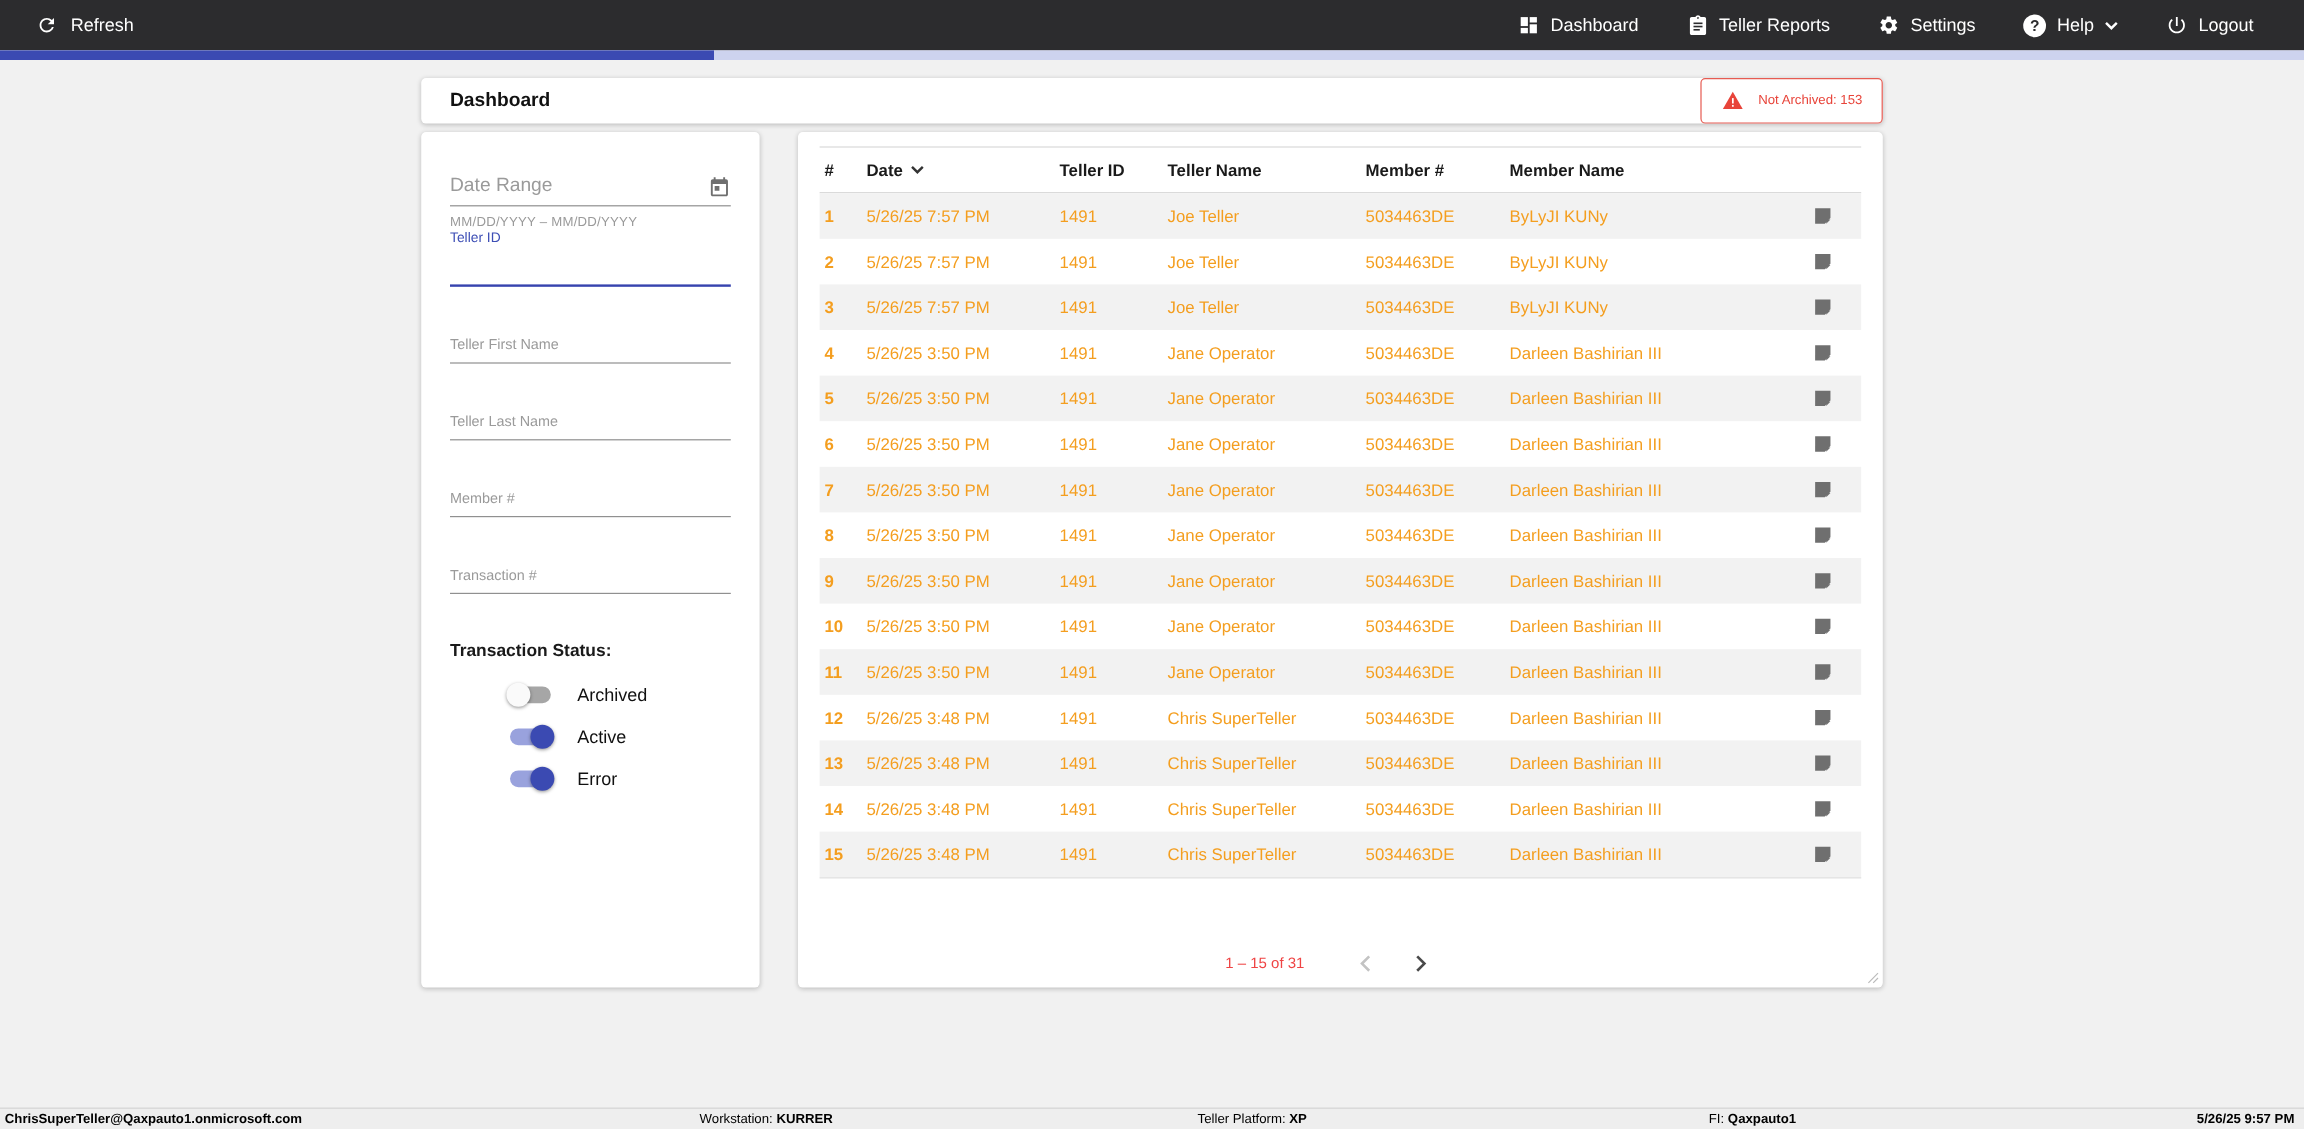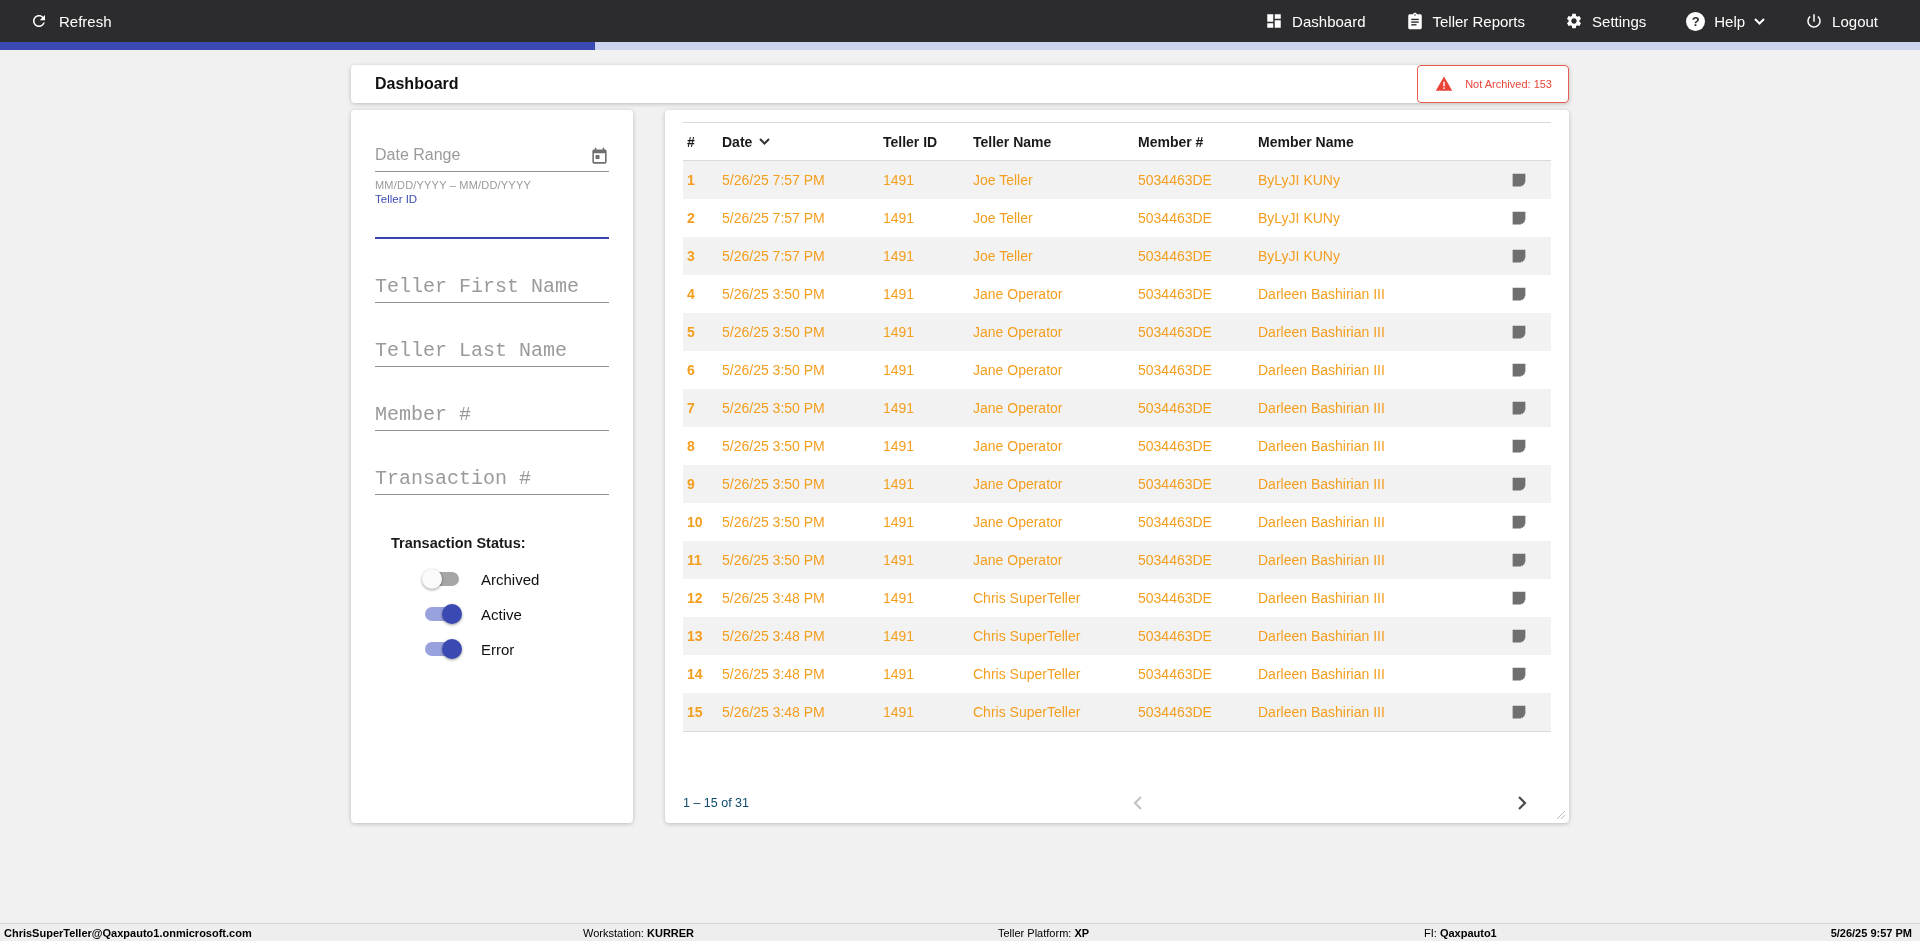--- a/index.html
+++ b/index.html
@@ -31,22 +31,22 @@
   .filter-card { left:351px; top:110px; width:282px; height:713px; padding:0 24px; }
   .date-row { display:flex; align-items:flex-end; margin-top:34px; border-bottom:1px solid #909090; padding-bottom:5px; }
   .date-row input { border:none; outline:none; flex:1; font-size:16px; height:22px; font-family:inherit; color:#a16207; background:transparent; }
   input::placeholder { color:#9a9a9a; opacity:1; }
   .calendar-btn { border:none; background:none; cursor:pointer; padding:0; height:19px; }
   .helper { margin-top:7px; font-size:11px; color:#9a9a9a; letter-spacing:.2px; }
   .tid-label { margin-top:2px; font-size:11.5px; color:#3d4eb5; }
   .focused-input { width:100%; border:none; outline:none; border-bottom:2px solid #3643ae; height:30px; margin-top:4px;
     font-size:16px; font-family:inherit; color:#333; background:transparent; }
   .text-field { width:100%; border:none; outline:none; border-bottom:1px solid #909090; margin-top:36px;
-    height:28px; font-size:20px; font-family:Liberation Mono, monospace; color:#333; background:transparent; padding-bottom:4px; }
-  .status-label { margin-top:40px; font-size:14.5px; font-weight:600; color:#1a1a1a;margin-left:16px; }
+    height:28px; font-size:12px; font-family:Liberation Sans, sans-serif; color:#333; background:transparent; padding-bottom:4px; }
+  .status-label { margin-top:40px; font-size:14.5px; font-weight:600; color:#1a1a1a; }
   .toggle-row { display:flex; align-items:center; gap:22px; margin:18px 0 0 50px; height:20px; }
   .toggle-row + .toggle-row { margin-top:15px; }
   .switch { width:34px; height:14px; border-radius:7px; position:relative; cursor:pointer; flex:0 0 auto; }
   .switch.off { background:#a6a6a6; }
   .switch.on  { background:#99a2dd; }
   .knob { width:20px; height:20px; border-radius:50%; position:absolute; top:-3px; box-shadow:0 1px 3px rgba(0,0,0,.4); }
   .switch.off .knob { left:-3px; background:#fafafa; }
   .switch.on  .knob { right:-3px; background:#3b4ab2; }
   .toggle-label { font-size:15px; color:#111; }
   .btn-row { display:flex; gap:33px; margin-top:28px; }
@@ -58,22 +58,22 @@
   .data-table { margin-top:12px; border-top:1px solid #dadada; }
   .t-row { display:grid; grid-template-columns:35px 161px 90px 165px 120px 229px 1fr; align-items:center;
     height:38px; padding-left:4px; }
   .t-head { font-weight:bold; font-size:14px; color:#1a1a1a; border-bottom:1px solid #dadada; }
   .t-head .hcell { display:flex; align-items:center; gap:7px; }
   .t-body { border-bottom:1px solid #dadada; }
   .t-body .t-row { font-size:14px; color:#f49e1f; cursor:pointer; }
   .t-row.striped { background:#f2f2f2; }
   .cell-num { font-weight:bold; }
   .note-btn { border:none; background:none; padding:0; cursor:pointer; height:18px; }
-  .pagination { display:flex; justify-content:space-between; align-items:center; margin-top:56px; height:30px;
-    padding-right:14px; color:#0c4a6e; font-size:12.5px; }
+  .pagination { display:flex; justify-content:center; align-items:center; margin-top:56px; height:30px;
+    padding-right:14px; color:#ef4444; font-size:12.5px; }
   .pag-label { margin-right:36px; }
   .pag-btn { width:30px; height:30px; border:none; background:none; display:flex; align-items:center; justify-content:center; cursor:pointer; }
   .pag-btn + .pag-btn { margin-left:16px; }
   .resize-grip { position:absolute; right:3px; bottom:3px; width:10px; height:10px; cursor:nwse-resize; }
   
   .statusbar { position:absolute; left:0; bottom:0; width:100%; height:18px; background:#eee;
     border-top:1px solid #d5d5d5; font-size:11px; color:#000; }
   .sb-item { position:absolute; top:50%; transform:translateY(-50%); white-space:nowrap; }
   .sb-user { left:4px; font-weight:bold; }
   .sb-ws { left:583px; }

